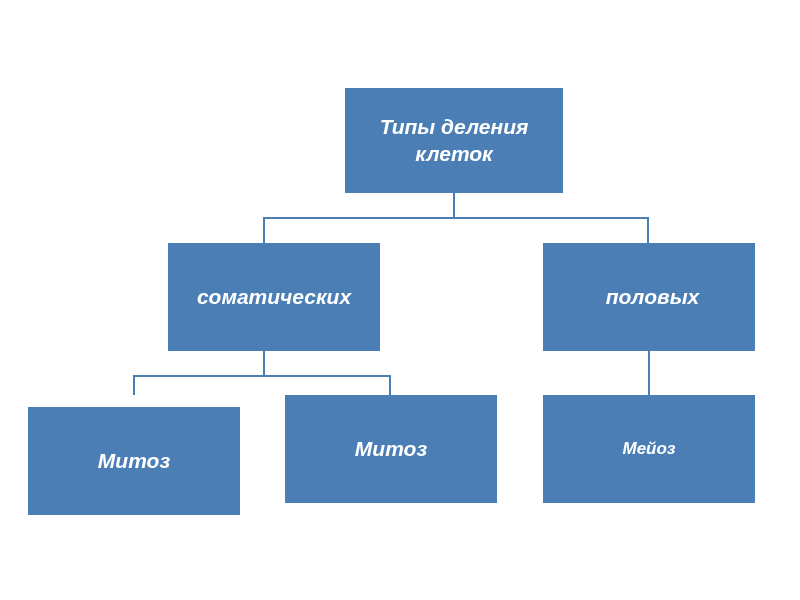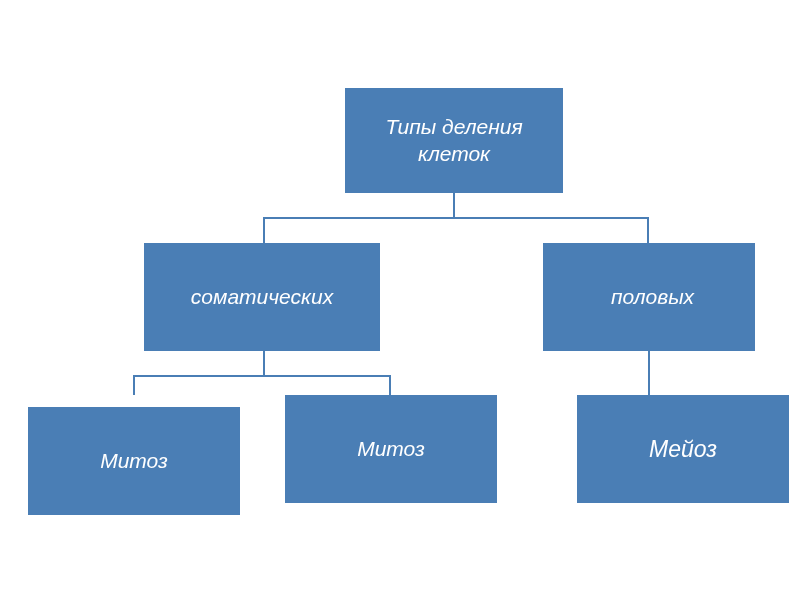--- a/index.html
+++ b/index.html
@@ -20,37 +20,37 @@
     background: #ffffff;
   }
   .node {
     position: absolute;
     background: #4A7EB5;
     display: flex;
     align-items: center;
     justify-content: center;
     text-align: center;
     color: #ffffff;
-    font-weight: normal;
+    font-weight: bold;
     font-style: italic;
     line-height: 1.25;
     box-sizing: border-box;
     padding: 4px 6px;
   }
   .node-root {
     left: 345px;
     top: 88px;
     width: 218px;
     height: 105px;
     font-size: 21px;
   }
   .node-somatic {
-    left: 144px;
+    left: 168px;
     top: 243px;
-    width: 236px;
+    width: 212px;
     height: 108px;
     font-size: 21px;
   }
   .node-sexual {
     left: 543px;
     top: 243px;
     width: 212px;
     height: 108px;
     font-size: 21px;
     padding-left: 13px;
@@ -68,22 +68,21 @@
     top: 395px;
     width: 212px;
     height: 108px;
     font-size: 21px;
   }
   .node-meiosis {
     left: 543px;
     top: 395px;
     width: 212px;
     height: 108px;
-    font-size: 23px;
-    margin-left: 34px;
+    font-size: 17px;
   }
   .connector {
     position: absolute;
     background: #4A7EB5;
   }
   
   .c-root-down {
     left: 453px;
     top: 193px;
     width: 2px;

